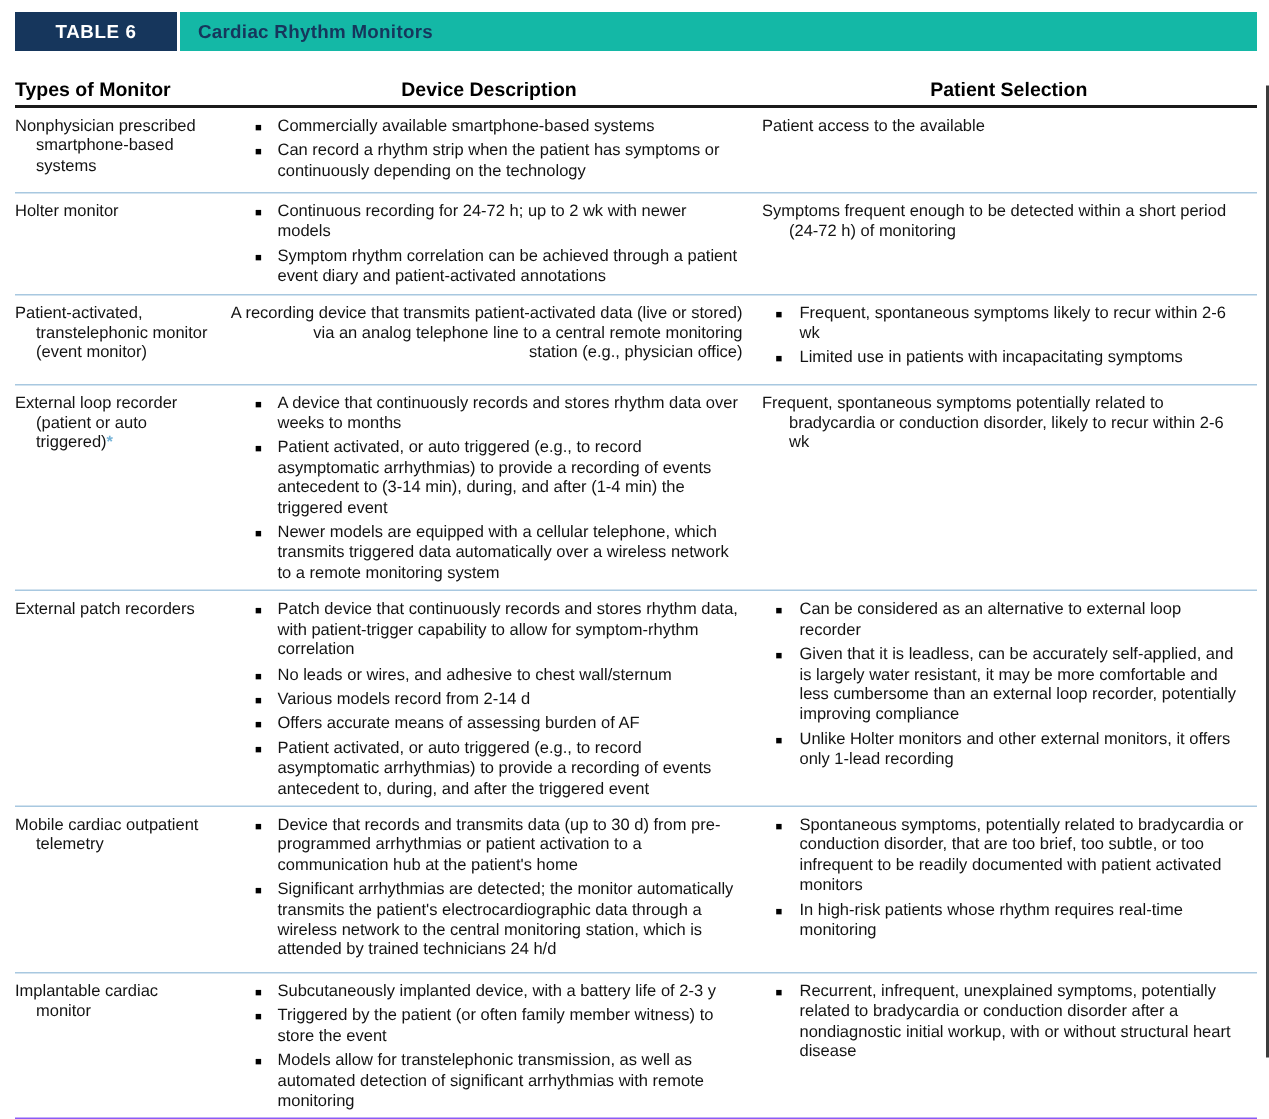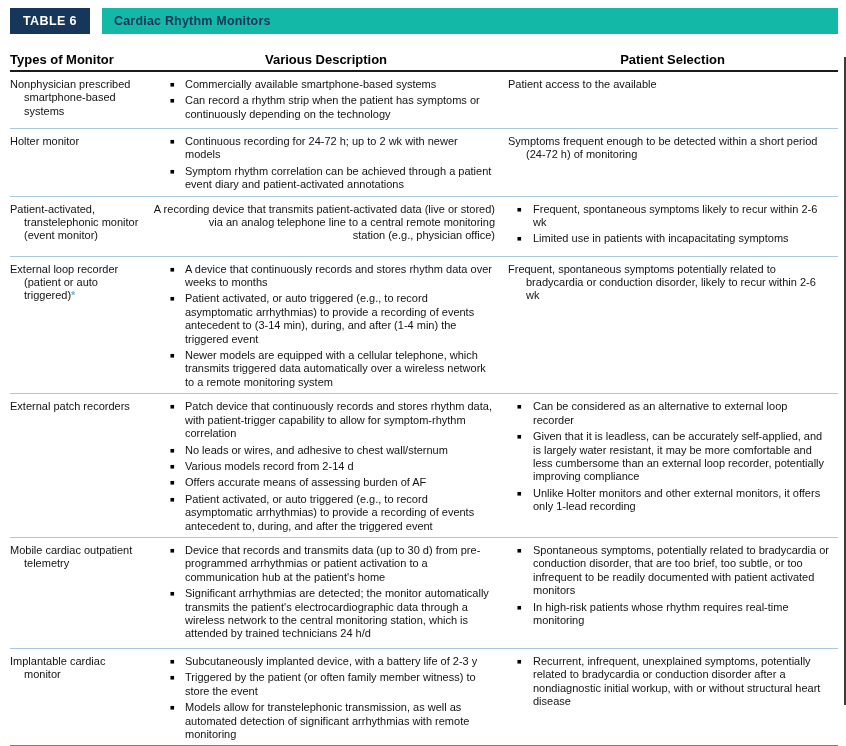--- a/index.html
+++ b/index.html
@@ -6,22 +6,22 @@
   .page {
     width:846px; height:746px; box-sizing:border-box;
     padding:8px 8px 0 10px; background:#ffffff; position:relative;
     font-family:"Liberation Sans", sans-serif; color:#131313;
     overflow:hidden;
   }
   
   .hdr { display:flex; height:26px; }
   .hdr-label {
     background:#16365c; color:#ffffff; font-weight:bold; font-size:12.5px;
-    display:flex; align-items:center; padding:0 13px; letter-spacing:.4px;
-    margin-right:12px; flex:0 0 auto;
+    display:flex; align-items:center; padding:0 27px; letter-spacing:.4px;
+    margin-right:2px; flex:0 0 auto;
   }
   .hdr-band {
     flex:1; background:#14b8a6; color:#16365c; font-weight:bold;
     font-size:12.5px; display:flex; align-items:center; padding-left:12px;
     letter-spacing:.2px;
   }
   
   .colhdr {
     display:grid; grid-template-columns:135px 362px 1fr;
     margin-top:18px; border-bottom:2px solid #1b1b1b; padding-bottom:3px;
@@ -60,21 +60,21 @@
 
 <div class="page">
 
   <div class="hdr">
     <div class="hdr-label">TABLE 6</div>
     <div class="hdr-band">Cardiac Rhythm Monitors</div>
   </div>
 
   <div class="colhdr">
     <div class="ch1">Types of Monitor</div>
-    <div class="ch2">Various Description</div>
+    <div class="ch2">Device Description</div>
     <div class="ch3">Patient Selection</div>
   </div>
 
   <div class="row h1">
     <div class="c1"><span>Nonphysician prescribed smartphone-based systems</span></div>
     <div class="c2">
       <ul class="blts">
         <li><span class="sq">■</span><span>Commercially available smartphone-based systems</span></li>
         <li><span class="sq">■</span><span>Can record a rhythm strip when the patient has symptoms or continuously depending on the technology</span></li>
       </ul>

